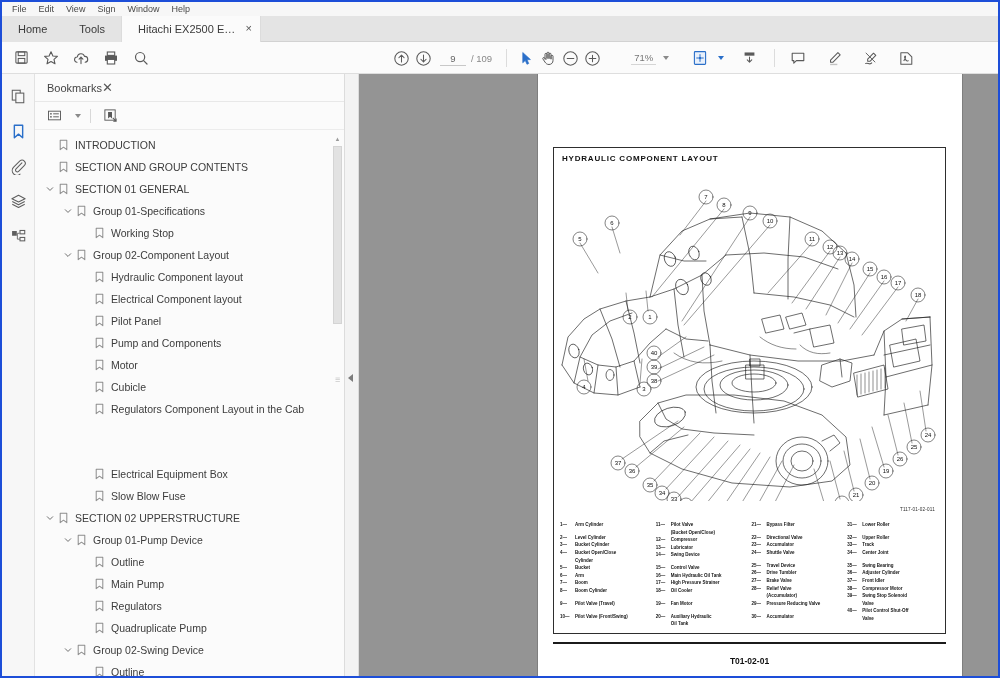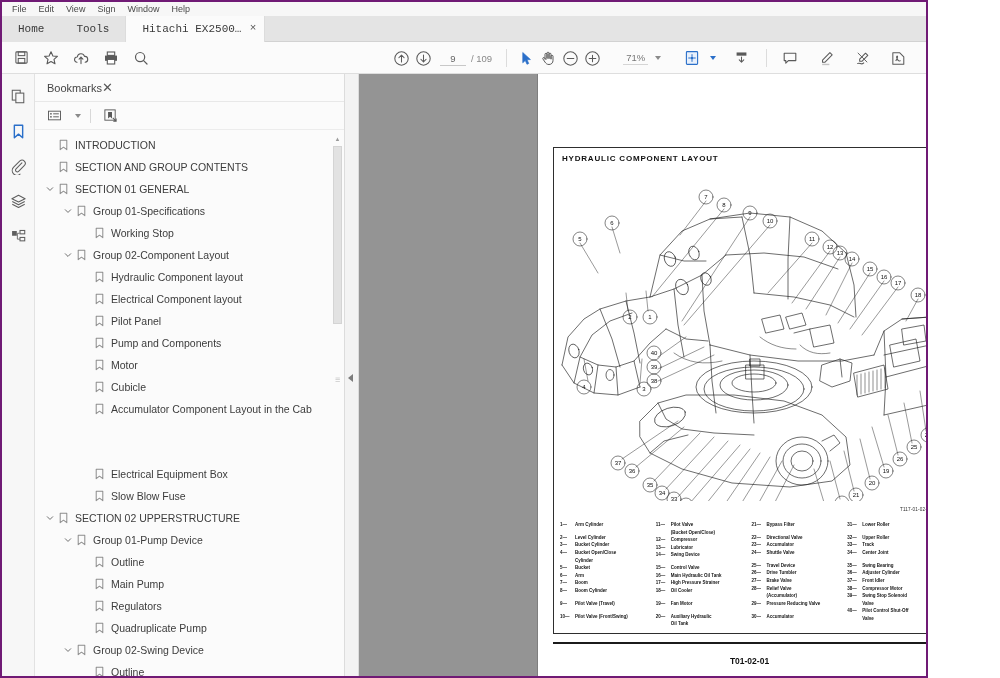--- a/index.html
+++ b/index.html
@@ -4,22 +4,22 @@
 <style>
   * { box-sizing: border-box; margin: 0; padding: 0; }
   html, body {
     width: 1000px; height: 678px;
     font-family: "Liberation Sans", sans-serif;
     background: #ffffff;
     overflow: hidden;
   }
   .app {
     position: relative;
-    width: 928px; height: 678px;
-    border: 2px solid #701a75;
+    width: 1000px; height: 678px;
+    border: 2px solid #1d4ed8;
     background: #ec4899;
     overflow: hidden;
   }
 
   
   .menubar {
     height: 14px;
     background: #f7f7f7;
     display: flex;
     align-items: center;
@@ -34,21 +34,20 @@
     white-space: nowrap;
   }
 
   
   .tabbar {
     height: 26px;
     background: #e4e4e4;
     display: flex;
     align-items: center;
     border-bottom: 1px solid #d2d2d2;
-    font-family: Liberation Mono, monospace;
   }
   .tab {
     height: 26px;
     display: flex;
     align-items: center;
     padding: 0 16px;
     font-size: 11px;
     color: #3a3a3a;
     background: #e4e4e4;
     white-space: nowrap;
@@ -308,21 +307,21 @@
           <path d="M5.5 9h7"></path>
         </svg>
       </span>
       <span class="ticon">
         <svg width="17" height="17" viewBox="0 0 18 18" fill="none" stroke="#5a5a5a" stroke-width="1.1" stroke-linecap="round">
           <circle cx="9" cy="9" r="7.1"></circle>
           <path d="M5.5 9h7M9 5.5v7"></path>
         </svg>
       </span>
 
-      <span style="display:flex;align-items:center;margin:0 4px 0 20px;">
+      <span style="display:flex;align-items:center;margin:0 4px 0 28px;">
         <span class="zoomval">71%</span>
         <span class="caret"></span>
       </span>
 
       <span style="display:flex;align-items:center;margin-left:16px;">
         <span class="ticon">
           <svg width="16" height="16" viewBox="0 0 16 16" fill="none" stroke="#2a6fc9" stroke-width="1.1">
             <rect x="2.4" y="1.6" width="11.2" height="12.8" rx="0.8" fill="#e8f0fb"></rect>
             <circle cx="8" cy="8" r="1.5" fill="#2a6fc9" stroke="none"></circle>
             <path d="M8 6.5 8 4.2M8 9.5 8 11.8M6.5 8H4.3M9.5 8h2.2" stroke-width="1"></path>
@@ -590,21 +589,21 @@
             <span class="twisty empty">
               <svg width="8" height="8" viewBox="0 0 10 10" fill="none" stroke="#6a6a6a" stroke-width="1.2" stroke-linecap="round" stroke-linejoin="round">
                 <polyline points="1.6,3.4 5,6.8 8.4,3.4"></polyline>
               </svg>
             </span>
             <span class="bmicon">
               <svg width="11" height="12" viewBox="0 0 12 13" fill="none" stroke="#8d8d8d" stroke-width="1.1" stroke-linejoin="round">
                 <path d="M2.4 1.2h7.2v10.4L6 8.9l-3.6 2.7z"></path>
               </svg>
             </span>
-            <span class="nlabel">Accumulator Component Layout in the Cab</span>
+            <span class="nlabel">Regulators Component Layout in the Cab</span>
           </div>
           <div class="node" style="padding-left: 44px; margin-top: 43px;">
             <span class="twisty empty">
               <svg width="8" height="8" viewBox="0 0 10 10" fill="none" stroke="#6a6a6a" stroke-width="1.2" stroke-linecap="round" stroke-linejoin="round">
                 <polyline points="1.6,3.4 5,6.8 8.4,3.4"></polyline>
               </svg>
             </span>
             <span class="bmicon">
               <svg width="11" height="12" viewBox="0 0 12 13" fill="none" stroke="#8d8d8d" stroke-width="1.1" stroke-linejoin="round">
                 <path d="M2.4 1.2h7.2v10.4L6 8.9l-3.6 2.7z"></path>

